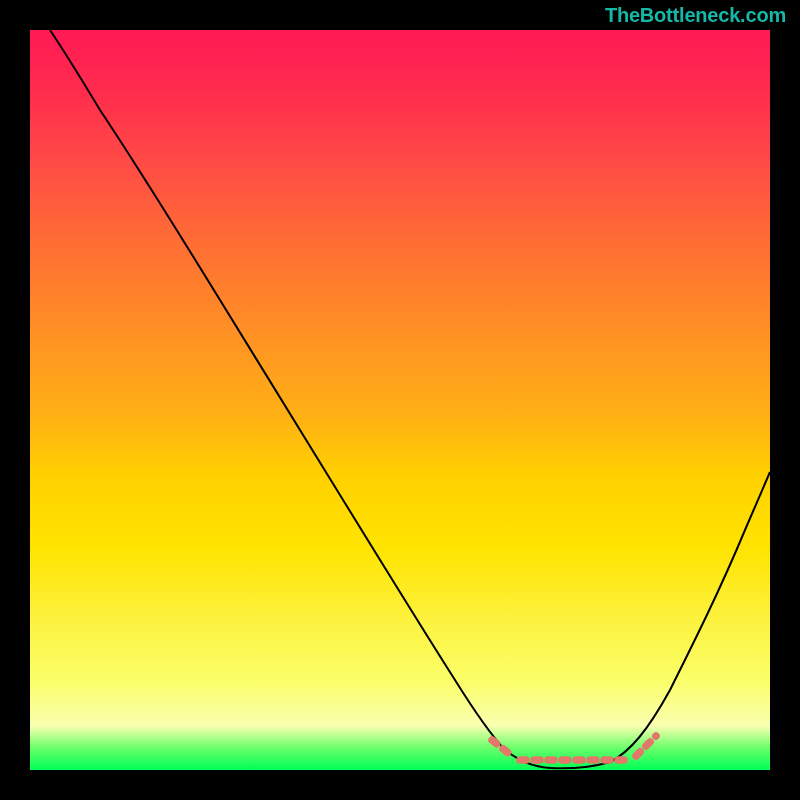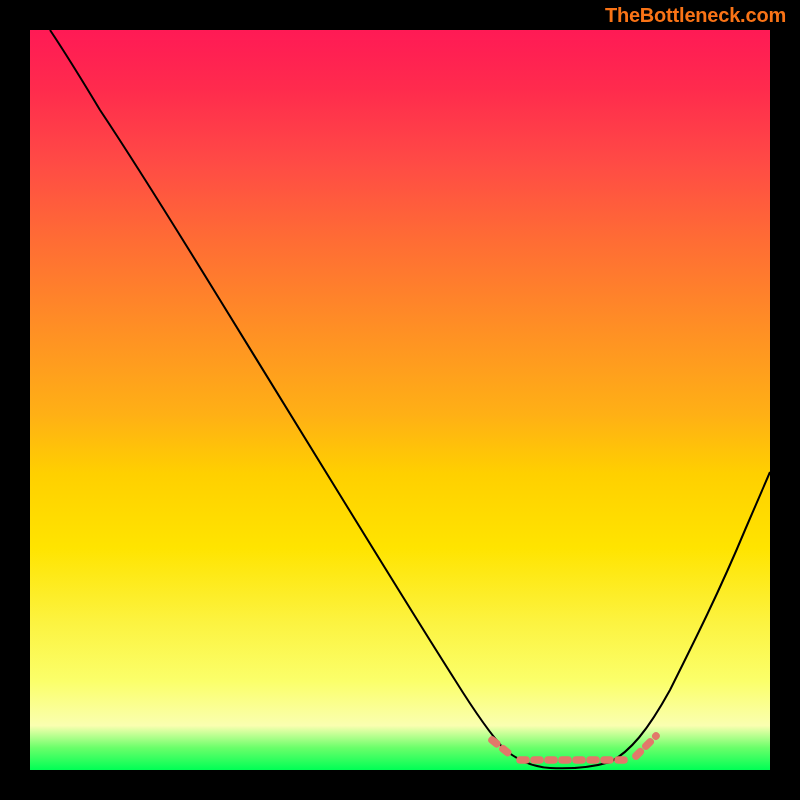--- a/index.html
+++ b/index.html
@@ -5,21 +5,21 @@
   * { margin: 0; padding: 0; box-sizing: border-box; }
   html, body { width: 800px; height: 800px; background: #000; overflow: hidden; }
   .container { position: relative; width: 800px; height: 800px; background: #000; }
   .watermark {
     position: absolute;
     top: 4px;
     right: 14px;
     font-family: Arial, Helvetica, sans-serif;
     font-weight: bold;
     font-size: 20px;
-    color: #f97316;
+    color: #14b8a6;
     letter-spacing: -0.2px;
     z-index: 10;
   }
   .plot-area {
     position: absolute;
     top: 30px;
     left: 30px;
     width: 740px;
     height: 740px;
   }

